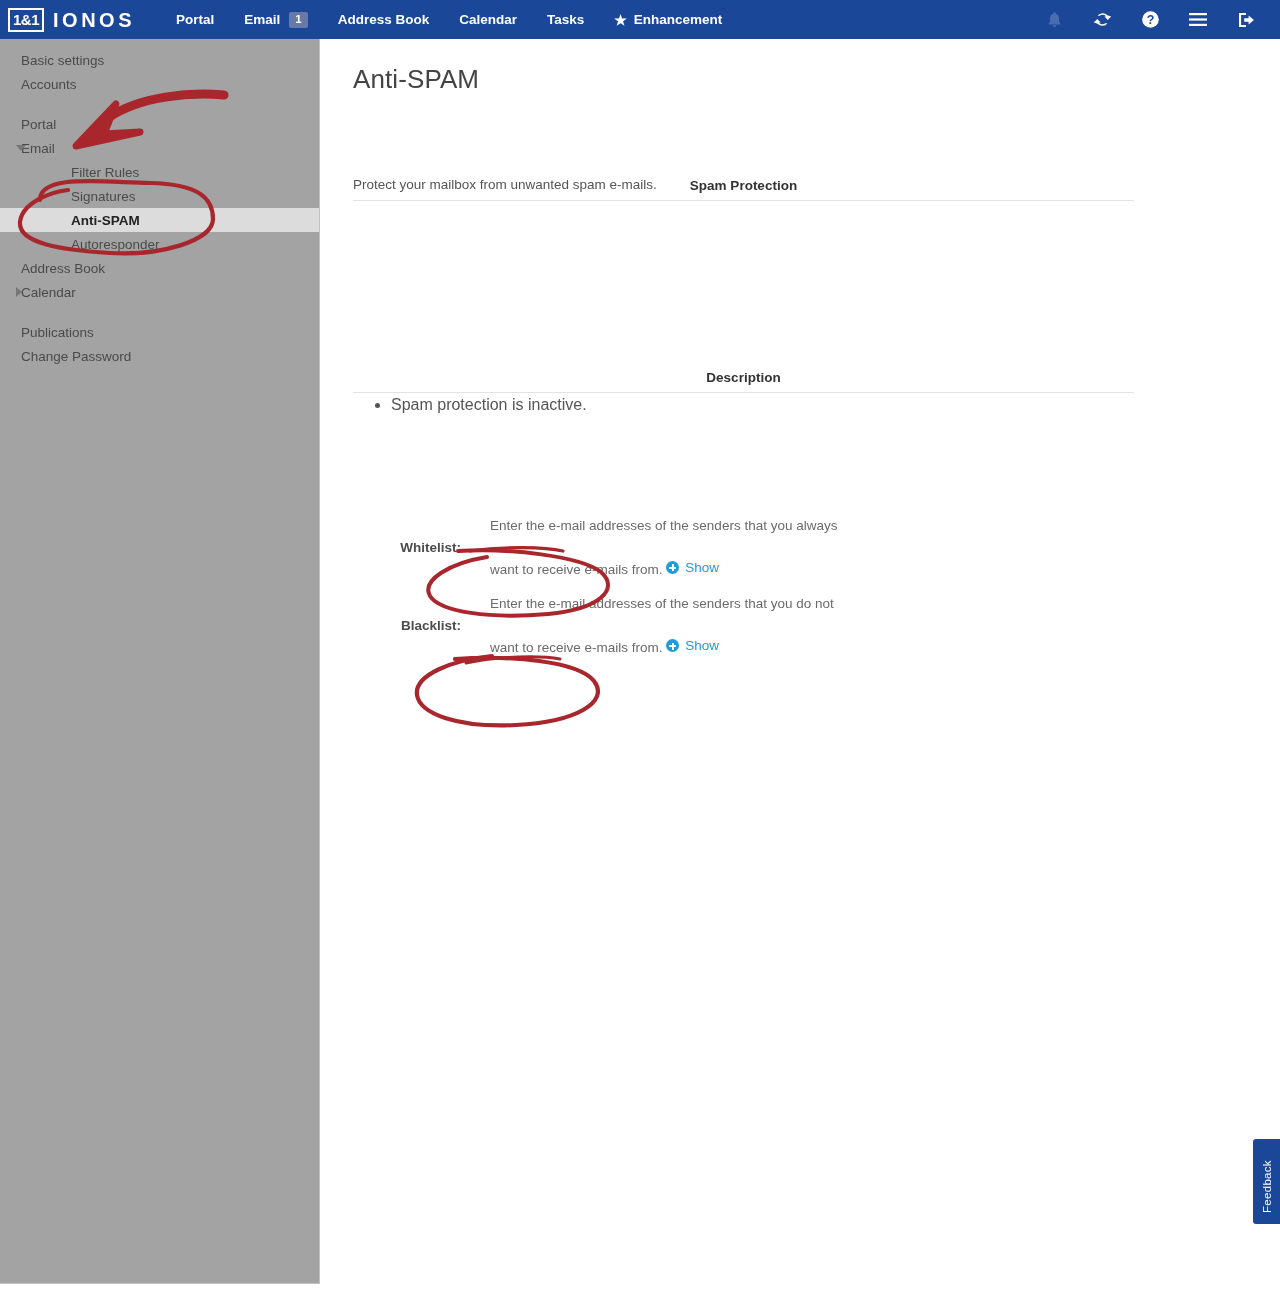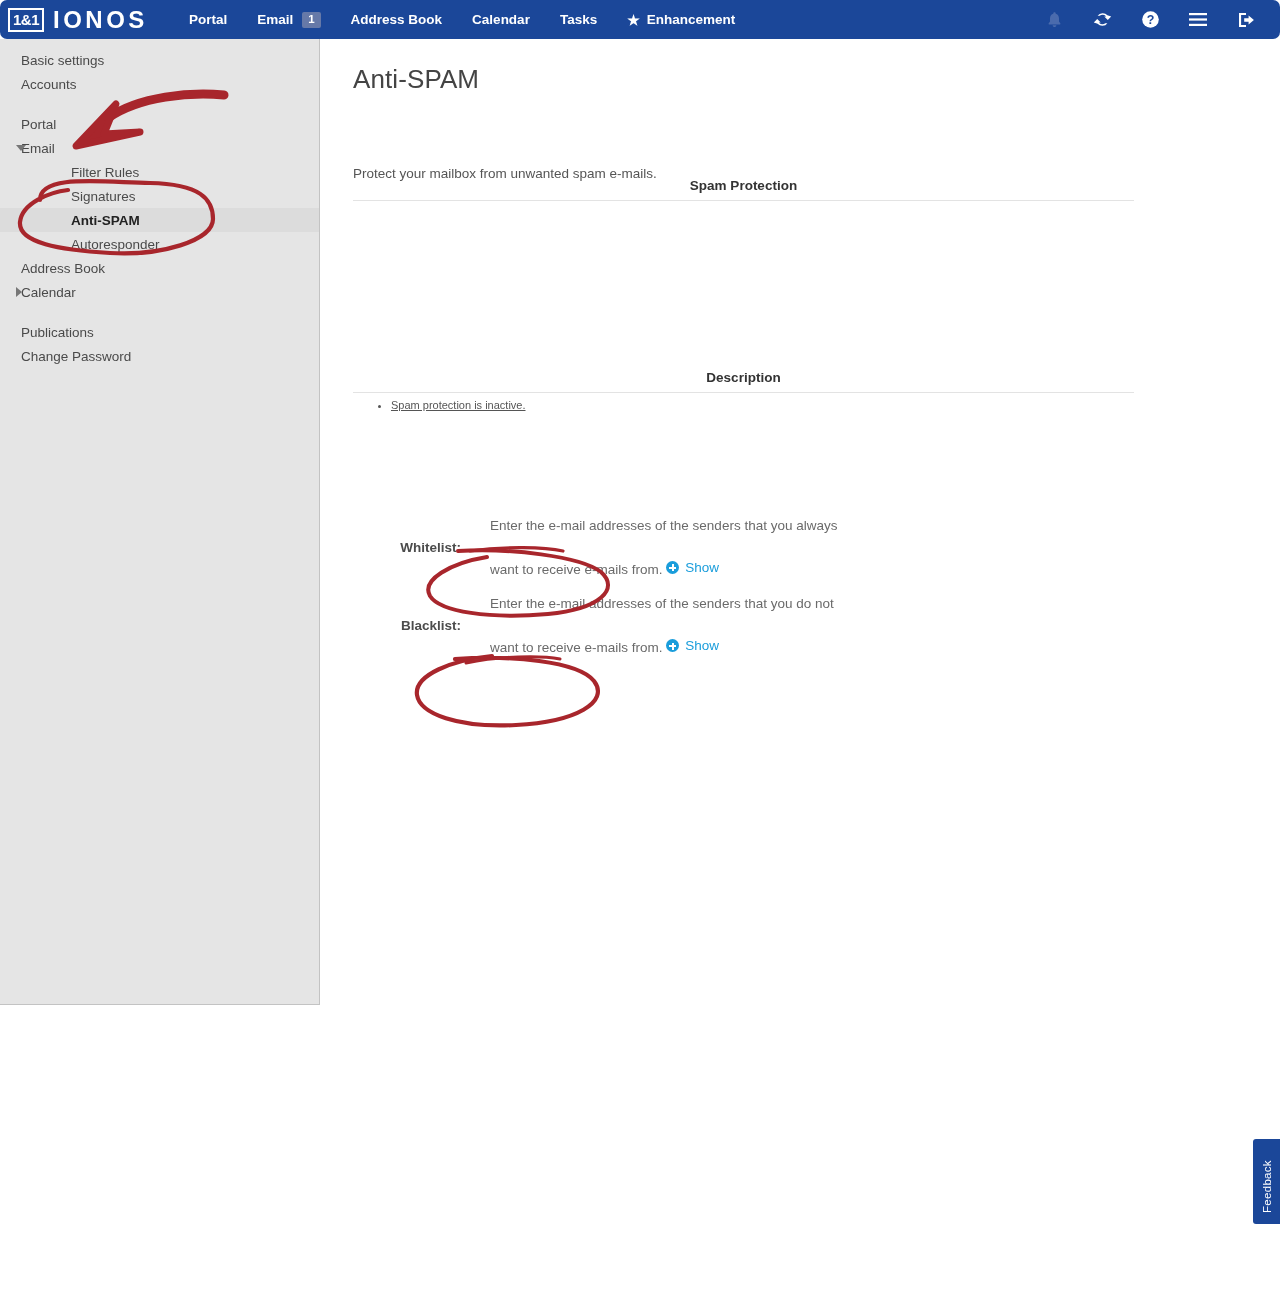--- a/index.html
+++ b/index.html
@@ -19,21 +19,20 @@
   
   #topnav {
     position: absolute;
     top: 0; left: 0;
     width: 1280px;
     height: 39px;
     background: #1b4799;
     display: flex;
     align-items: center;
     box-sizing: border-box;
-    border-radius: 7px;
   }
   #logo {
     display: flex;
     align-items: center;
     margin-left: 8px;
     margin-right: 26px;
     height: 39px;
   }
   .logo-box {
     border: 2px solid #ffffff;
@@ -41,21 +40,21 @@
     font-weight: bold;
     font-size: 15px;
     line-height: 15px;
     padding: 2px 3px 3px 3px;
     letter-spacing: -0.5px;
     font-family: "Liberation Sans", sans-serif;
   }
   .logo-word {
     color: #ffffff;
     font-weight: bold;
-    font-size: 24px;
+    font-size: 20px;
     letter-spacing: 3.5px;
     margin-left: 9px;
     line-height: 20px;
   }
   .navitem {
     color: #ffffff;
     font-size: 13.5px;
     font-weight: bold;
     padding: 0 15px;
     height: 39px;
@@ -98,22 +97,22 @@
     cursor: pointer;
   }
   .navicon svg { display: block; }
 
   
   #sidebar {
     position: absolute;
     top: 39px;
     left: 0;
     width: 320px;
-    height: 966px;
-    background: #e5e5e5;
+    height: 1245px;
+    background: #a3a3a3;
     border-right: 1px solid #c3c3c3;
     border-bottom: 1px solid #c3c3c3;
     box-sizing: border-box;
     font-size: 13.5px;
   }
   #sidebar-edge {
     position: absolute;
     left: 0; top: 39px;
     width: 3px; height: 26px;
     background: #8c1f24;
@@ -167,21 +166,21 @@
     top: 25px;
     font-size: 26px;
     color: #444;
     font-weight: normal;
     margin: 0;
     letter-spacing: 0.1px;
   }
   #intro {
     position: absolute;
     left: 32px;
-    top: 127px;
+    top: 138px;
     font-size: 13.5px;
     color: #555;
   }
   .section-head {
     position: absolute;
     left: 32px;
     width: 781px;
     font-size: 13.5px;
     font-weight: bold;
     color: #333;
@@ -235,23 +234,22 @@
   }
   .radio-label.sel { color: #5a5a5a; }
 
   
   #desc-list {
     position: absolute;
     left: 32px;
     top: 357px;
     margin: 0;
     padding-left: 38px;
-    font-size: 11px;
+    font-size: 16px;
     color: #555;
-    text-decoration: underline;
   }
   #desc-list li { line-height: 18px; }
 
   
   #lists {
     position: absolute;
     left: 32px;
     top: 477px;
     width: 781px;
   }

